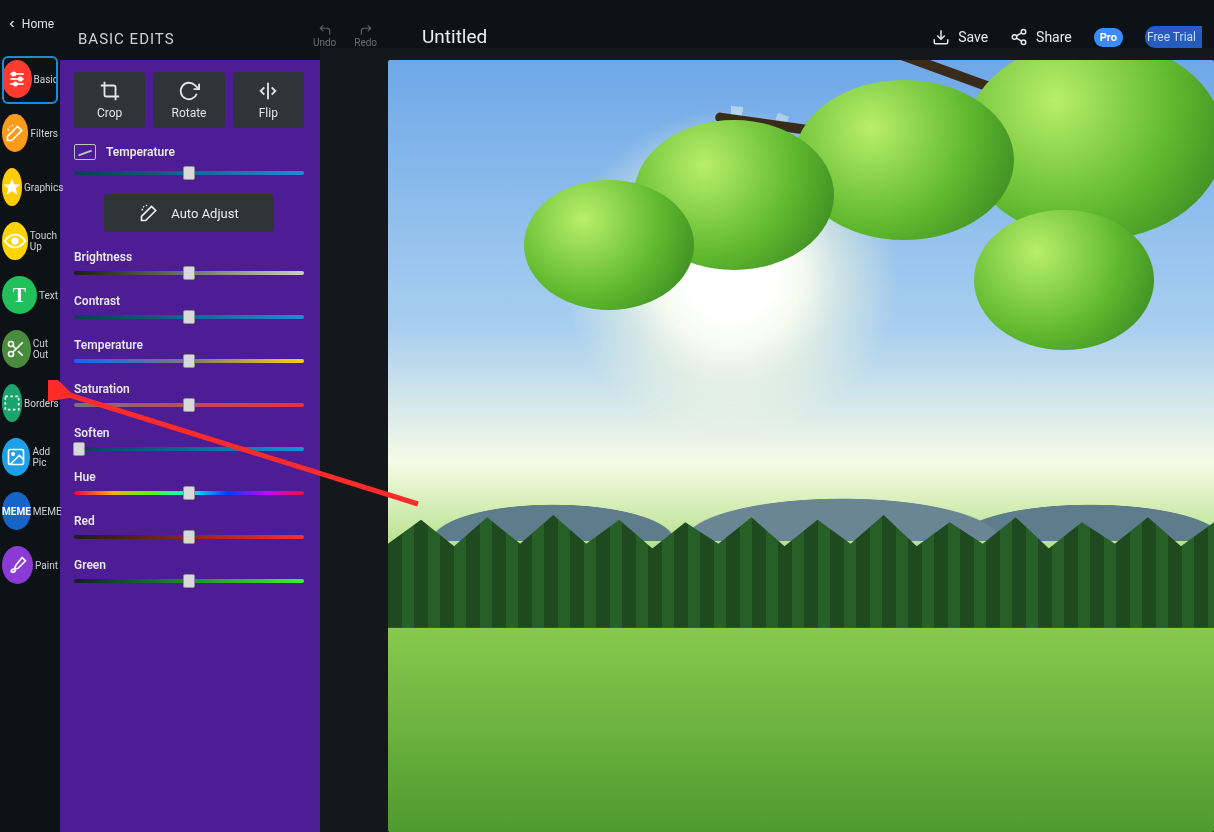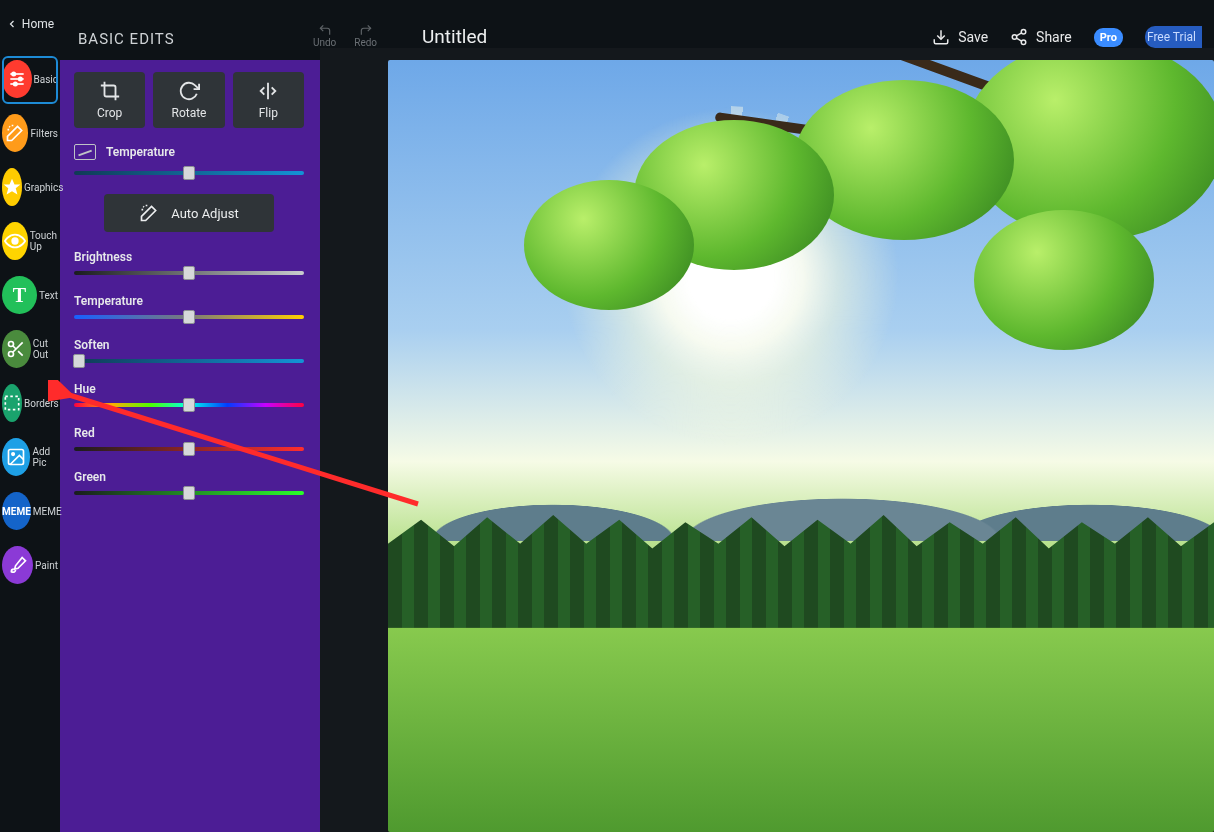--- a/index.html
+++ b/index.html
@@ -280,29 +280,43 @@
   </div>
 
   <div class="group">
       <div class="ctrl-label">Brightness</div>
     <div class="slider">
         <div class="track g-gray"></div>
         <div class="thumb" style="left: 50%;"></div>
       </div>
     </div>
 
+  <div class="group">
+      <div class="ctrl-label">Contrast</div>
+    <div class="slider">
+        <div class="track g-blue"></div>
+        <div class="thumb" style="left: 50%;"></div>
+      </div>
+    </div>
 
   <div class="group">
       <div class="ctrl-label">Temperature</div>
     <div class="slider">
         <div class="track g-temp"></div>
         <div class="thumb" style="left: 50%;"></div>
       </div>
     </div>
 
+  <div class="group">
+      <div class="ctrl-label">Saturation</div>
+    <div class="slider">
+        <div class="track g-sat"></div>
+        <div class="thumb" style="left: 50%;"></div>
+      </div>
+    </div>
 
   <div class="group">
       <div class="ctrl-label">Soften</div>
     <div class="slider">
         <div class="track g-blue"></div>
         <div class="thumb" style="left: 2%;"></div>
       </div>
     </div>
 
   <div class="group">

